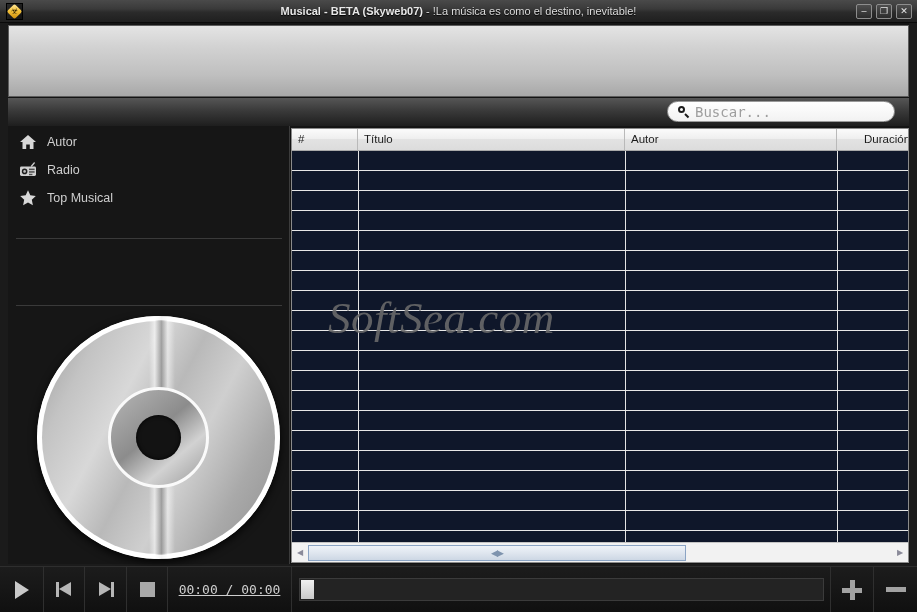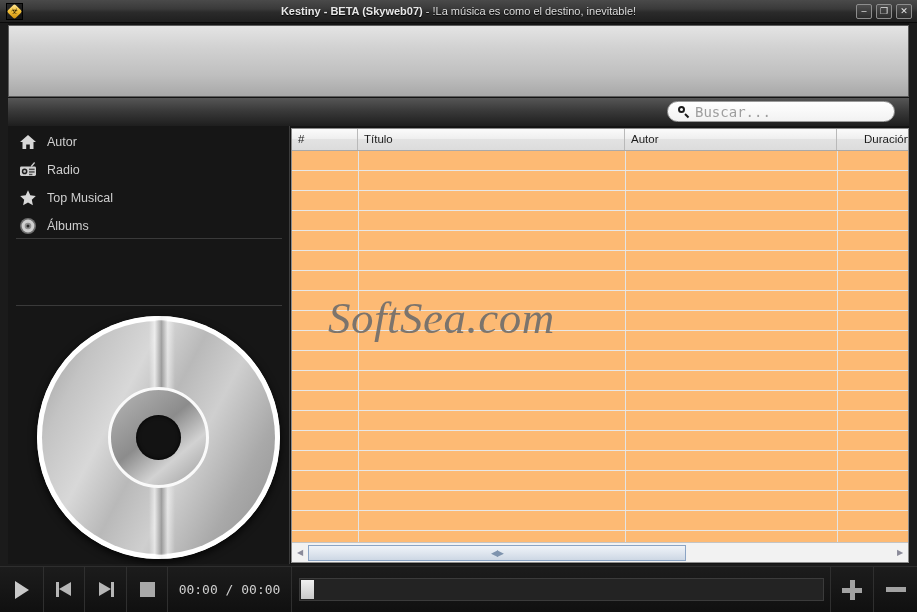--- a/index.html
+++ b/index.html
@@ -312,21 +312,21 @@
     cursor: pointer;
   }
   #th-num   { left: 0;   width: 66px; }
   #th-title { left: 66px;  width: 267px; }
   #th-autor { left: 333px; width: 212px; }
   #th-dur   { left: 545px; width: 71px; border-right: none; margin-left: 21px; }
 
   #tbody {
     position: relative;
     height: 391px;
-    background: #fdba74;
+    background: #0f172a;
     overflow: hidden;
     text-decoration: underline;
   }
   .rowline {
     position: absolute;
     left: 0;
     width: 616px;
     height: 1px;
     background: #e7e7e7;
   }
@@ -460,20 +460,21 @@
     width: 124px;
     height: 45px;
     line-height: 45px;
     text-align: center;
     font-family: "DejaVu Sans Mono", "Liberation Mono", monospace;
     font-size: 13px;
     color: #cfcfcf;
     border-right: 1px solid #2f2f2f;
     box-sizing: border-box;
     white-space: nowrap;
+    text-decoration: underline;
   }
   #seekwrap {
     position: absolute;
     left: 299px; top: 11px;
     width: 525px;
     height: 23px;
     background: #232323;
     border: 1px solid #3b3b3b;
     box-sizing: border-box;
     cursor: pointer;
@@ -520,21 +521,21 @@
 <body>
 
 <div id="window">
 
   <div id="titlebar">
     <div id="app-icon">
       <div class="diamond"></div>
       <div class="glyph">☣</div>
     </div>
     <div id="title-text">
-      <span>Kestiny - BETA (Skyweb07)</span>
+      <span>Musical - BETA (Skyweb07)</span>
       <span class="sub">- !La música es como el destino, inevitable!</span>
     </div>
     <div id="wincontrols">
       <div class="winbtn">–</div>
       <div class="winbtn">❐</div>
       <div class="winbtn">✕</div>
     </div>
   </div>
 
   <div id="frame-left"></div>
@@ -579,31 +580,20 @@
 
       <div class="navitem">
         <span class="ico">
           <svg width="18" height="18" viewBox="0 0 18 18">
             <path d="M9 1.3 L11.3 6.3 L16.8 7 L12.8 10.8 L13.9 16.3 L9 13.5 L4.1 16.3 L5.2 10.8 L1.2 7 L6.7 6.3 Z" fill="#d8d8d8"></path>
           </svg>
         </span>
         <span class="lbl">Top Musical</span>
       </div>
 
-      <div class="navitem">
-        <span class="ico">
-          <svg width="18" height="18" viewBox="0 0 18 18">
-            <circle cx="9" cy="9" r="8" fill="#6e6e6e"></circle>
-            <circle cx="9" cy="9" r="6.4" fill="#cfcfcf"></circle>
-            <circle cx="9" cy="9" r="3.3" fill="#8e8e8e"></circle>
-            <circle cx="9" cy="9" r="1.5" fill="#2a2a2a"></circle>
-          </svg>
-        </span>
-        <span class="lbl">Álbums</span>
-      </div>
 
     </div>
 
     <div class="sb-divider" id="sb-div-1"></div>
     <div class="sb-divider" id="sb-div-2"></div>
 
     <div id="cdwrap">
       <div id="cd">
         <div class="face"></div>
         <div class="streak"></div>

